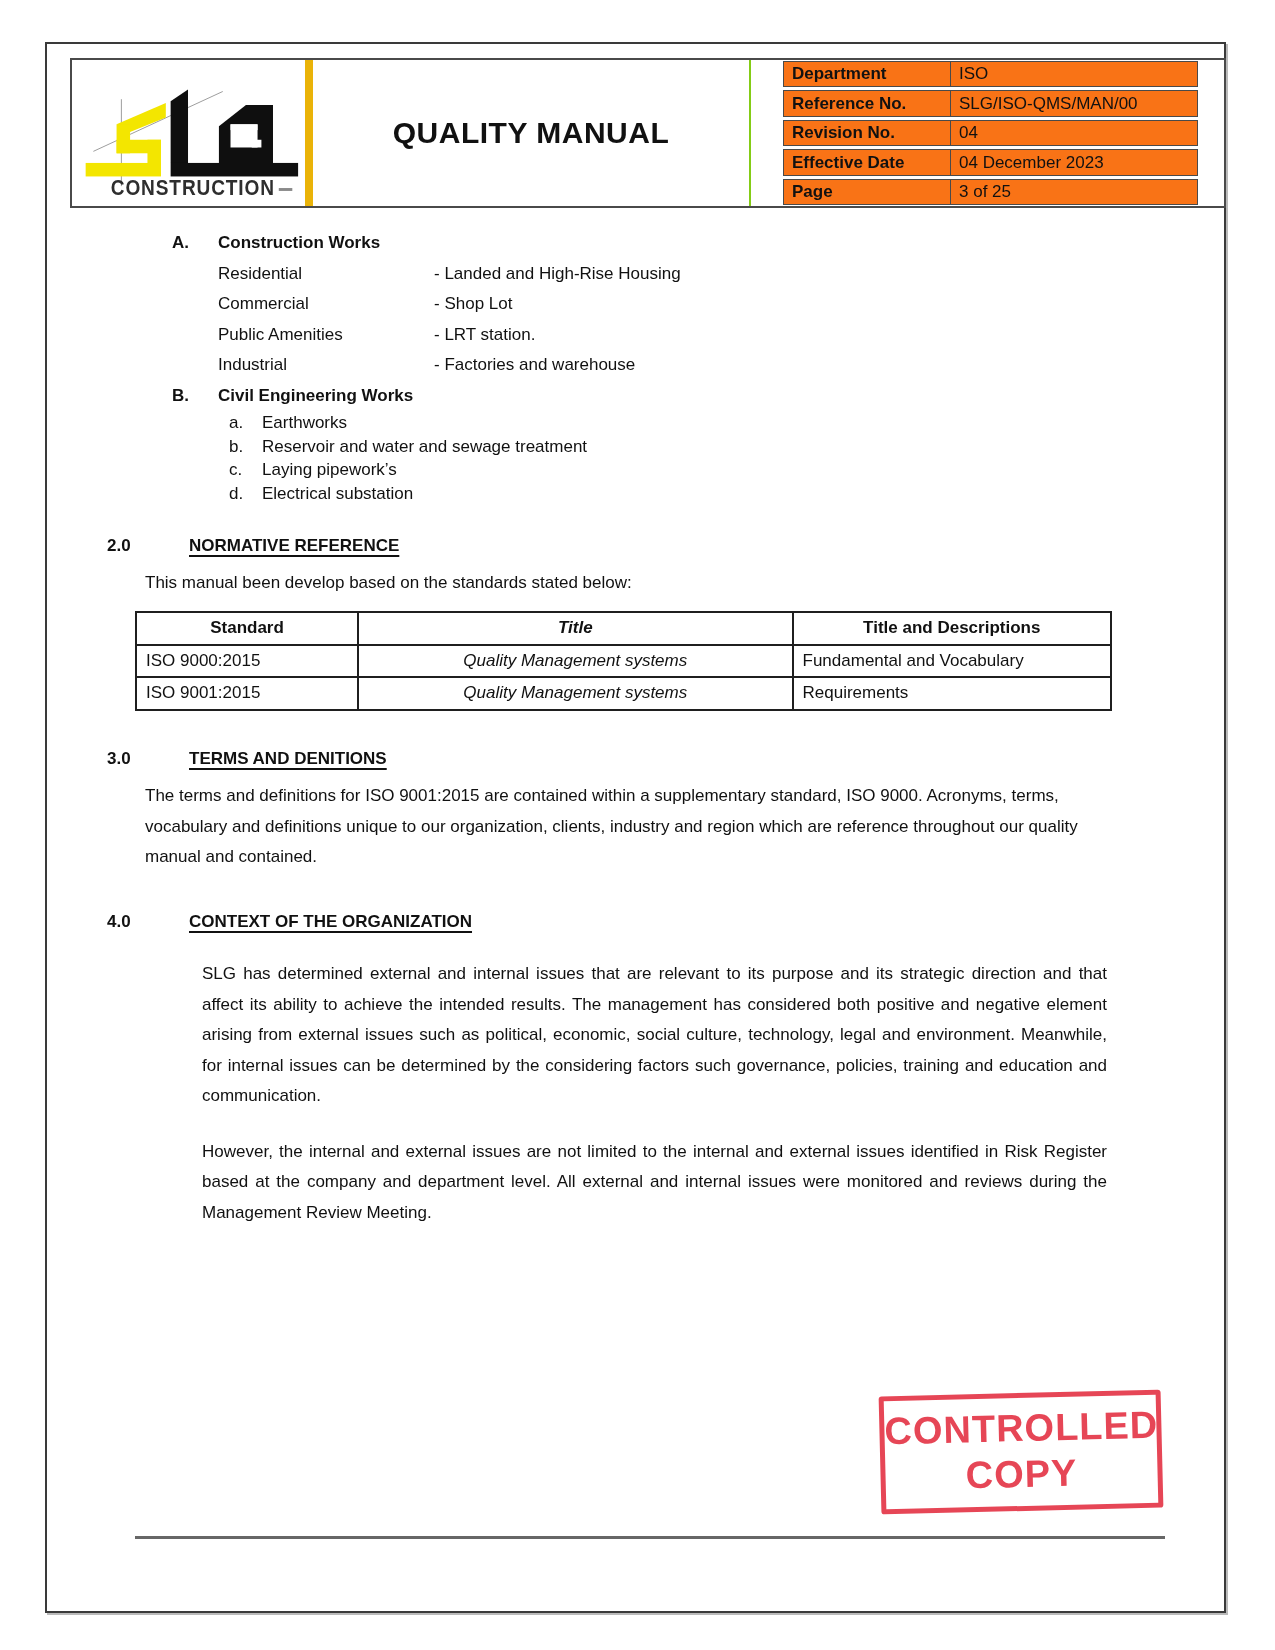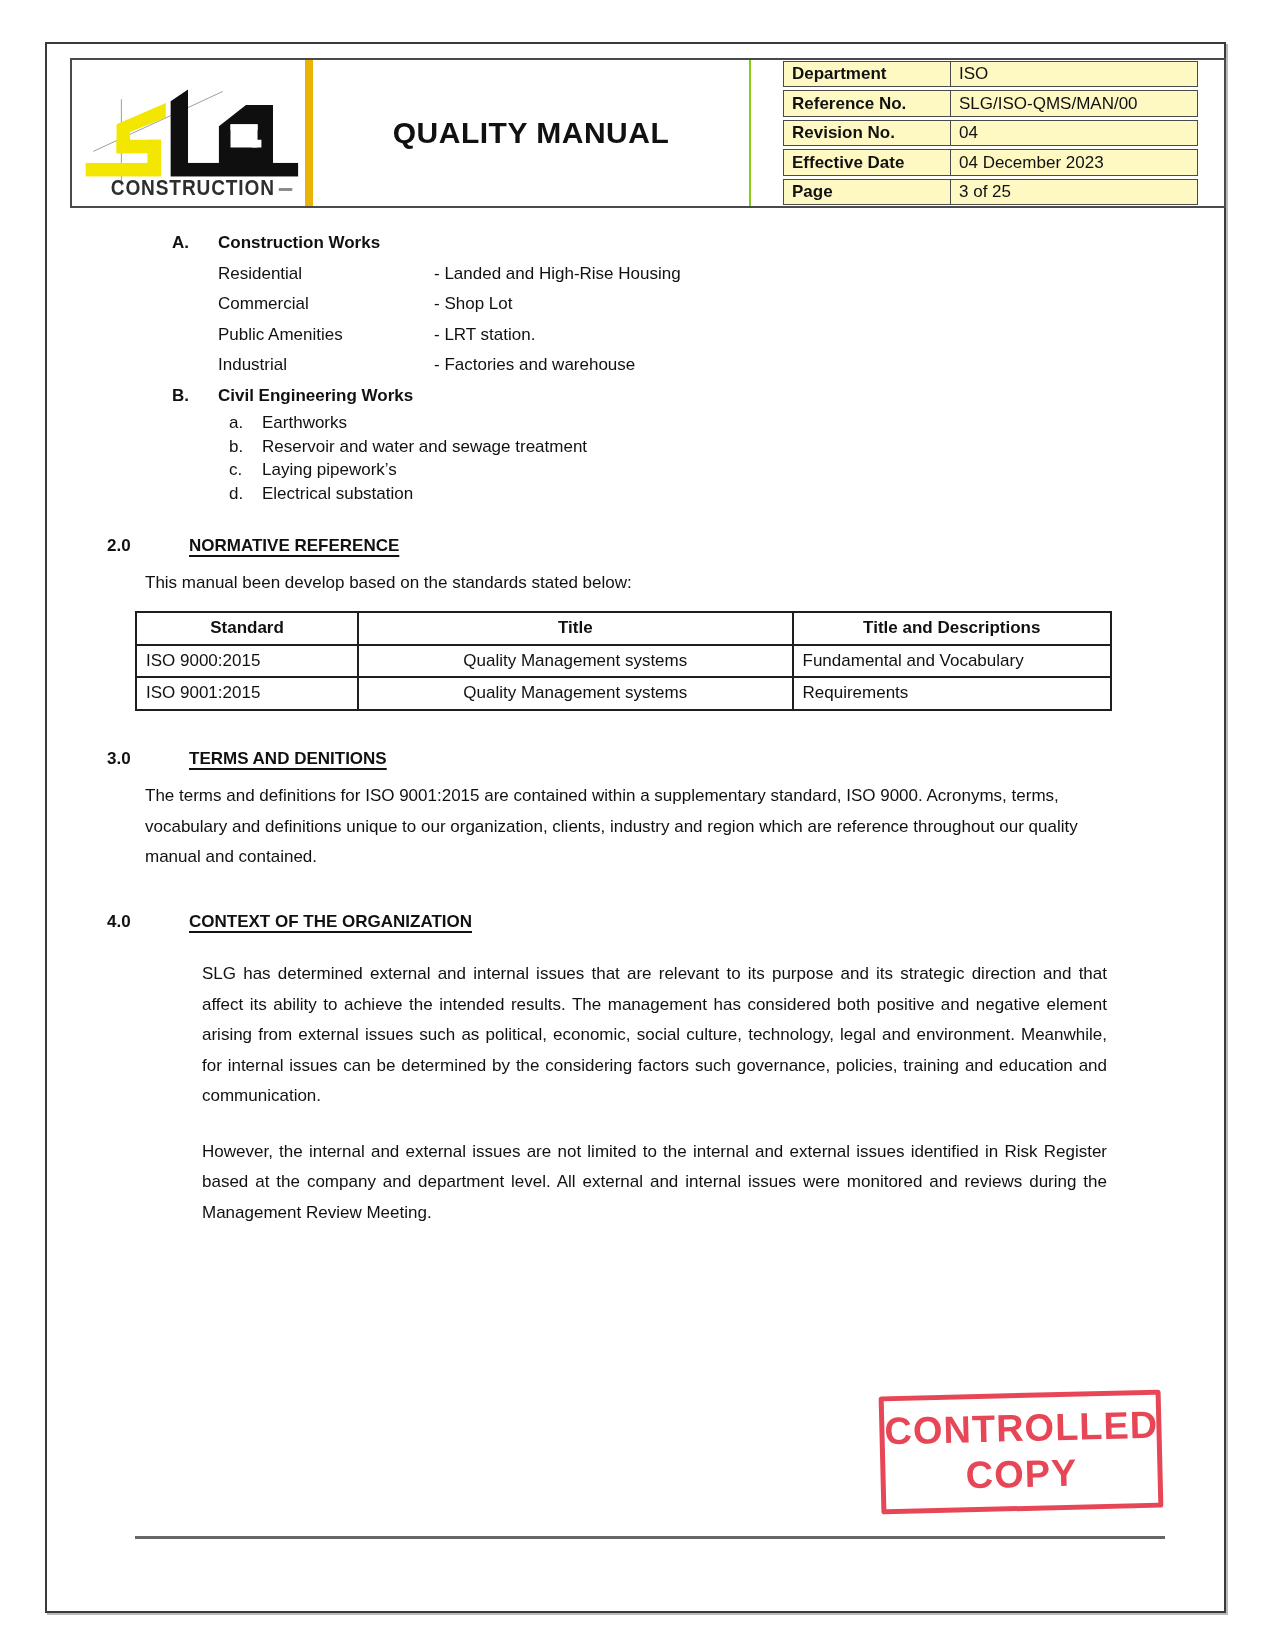--- a/index.html
+++ b/index.html
@@ -16,42 +16,42 @@
   
   .header{
     position:absolute;top:14px;left:23px;right:-2px;height:150px;
     border:2px solid #4a4a4a;display:flex;box-sizing:border-box;background:#fff;
   }
   .logo-cell{width:233px;border-right:8px solid #eab308;display:flex;align-items:center;justify-content:center;}
   .title-cell{flex:1;border-right:2px solid #84cc16;display:flex;align-items:center;justify-content:center;
     font-size:30px;font-weight:bold;letter-spacing:.5px;}
   .info-cell{width:473px;box-sizing:border-box;padding:2px 26px 2px 32px;display:flex;align-items:center;}
   table.info{width:100%;border-collapse:separate;border-spacing:0 3px;font-size:17px;}
-  table.info td{border:1.6px solid #4a4a4a;padding:0 8px;height:24.5px;background:#fef9c3;}
+  table.info td{border:1.6px solid #4a4a4a;padding:0 8px;height:24.5px;background:#f97316;}
   table.info td.lbl{width:150px;font-weight:bold;border-right:1.6px solid #4a4a4a;}
   table.info td.val{border-left:none;}
   
   .content{position:absolute;top:184px;left:60px;right:58px;font-size:17px;line-height:30.5px;}
   .flexrow{display:flex;}
   .ab-title{font-weight:bold;margin-left:65px;}
   .ab-marker{width:46px;font-weight:bold;}
   .a-row{display:flex;margin-left:111px;}
   .a-term{width:216px;}
   .b-item{display:flex;margin-left:122px;line-height:23.5px;}
   .b-marker{width:33px;}
   .sec{display:flex;gap:44px;}
   .sec-num{width:38px;font-weight:bold;}
   .sec-h{font-weight:bold;text-decoration:underline;text-underline-offset:4px;text-decoration-thickness:2px;}
   .sec2{margin-top:26px;}
   .intro{margin:6px 0 0 38px;}
   table.std{margin:13px 0 0 28px;border-collapse:collapse;width:977px;font-size:17px;}
   table.std th,table.std td{border:2px solid #1f1f1f;padding:0 9px;height:25px;font-weight:normal;}
   table.std th{font-weight:bold;text-align:center;}
   table.std td.c1{width:203px;}
-  table.std td.c2,table.std th.c2{width:417px;text-align:center;}
+  table.std td.c2,table.std th.c2{width:417px;text-align:center;font-style:italic;}
   table.std td.c3{width:300px;}
   .sec3{margin-top:33px;}
   .para3{margin:7px 0 0 38px;width:955px;}
   .sec4{margin-top:34px;}
   .sub41{display:flex;margin:28px 0 0 40px;font-weight:bold;}
   .sub-num{width:55px;}
   .jpara{margin:22px 0 0 95px;width:905px;text-align:justify;}
   .jpara2{margin-top:25px;}
   
   .stamp{

